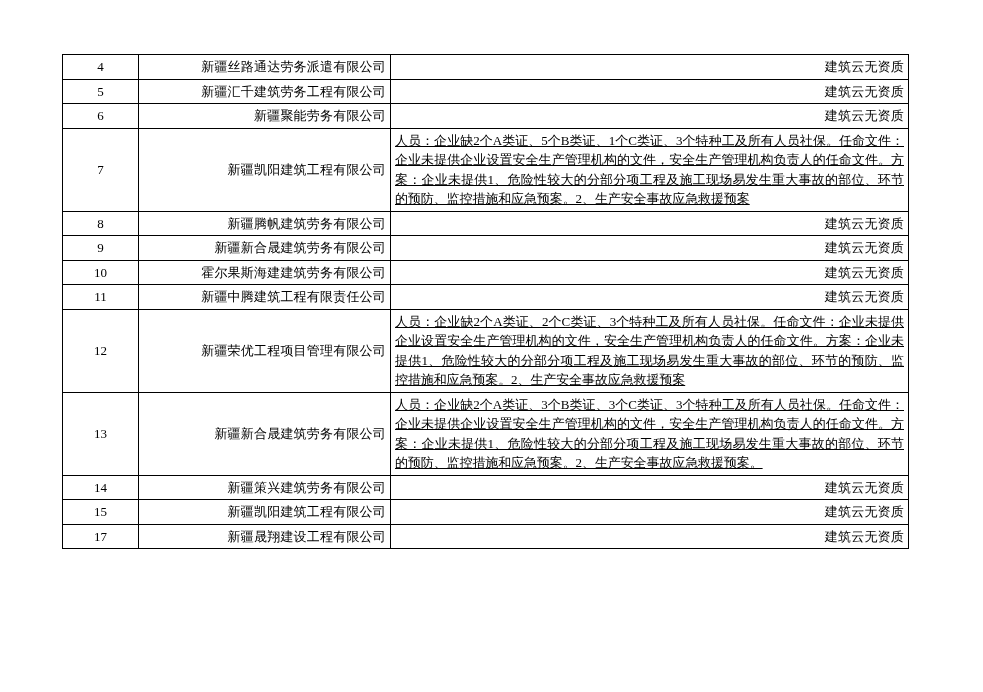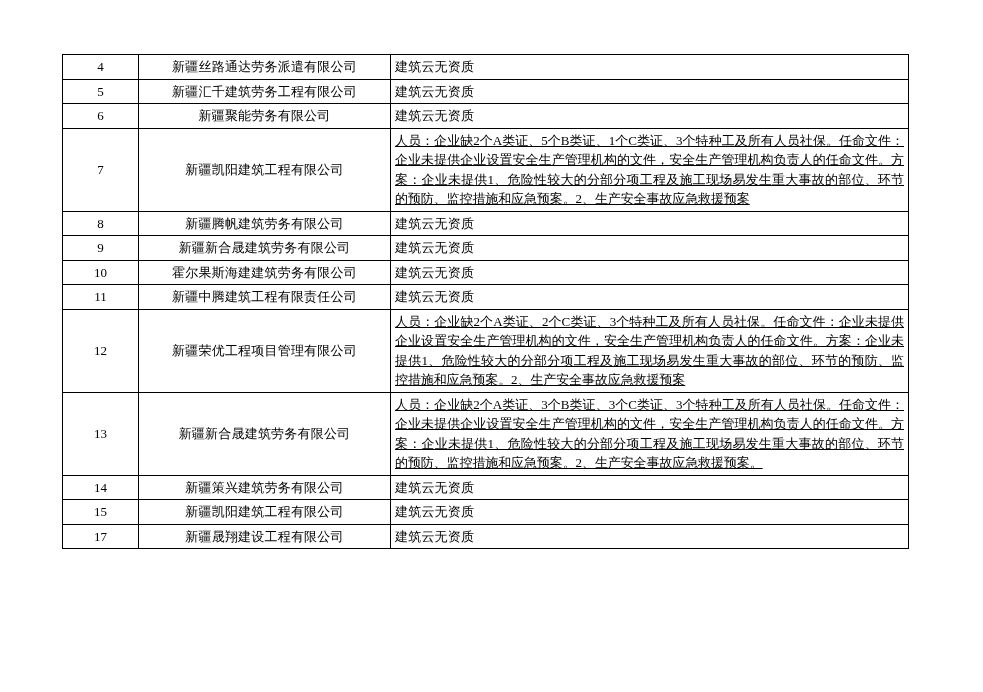--- a/index.html
+++ b/index.html
@@ -41,27 +41,27 @@
     vertical-align: middle;
     font-size: 13px;
     line-height: 1.5;
   }
   td.num {
     text-align: center;
     font-family: "Liberation Serif", "DejaVu Serif", serif;
     font-size: 14px;
   }
   td.name {
-    text-align: center;
+    text-align: right;
     font-size: 13.5px;
     letter-spacing: 0.2px;
     margin-left: 20px;
   }
   td.note-center {
-    text-align: left;
+    text-align: right;
     font-size: 13.5px;
     letter-spacing: 0.2px;
   }
   td.note-long {
     text-align: justify;
     text-align-last: left;
     font-size: 12.4px;
     line-height: 1.48;
     padding: 5px 6px 5px 6px;
     letter-spacing: -0.1px;

